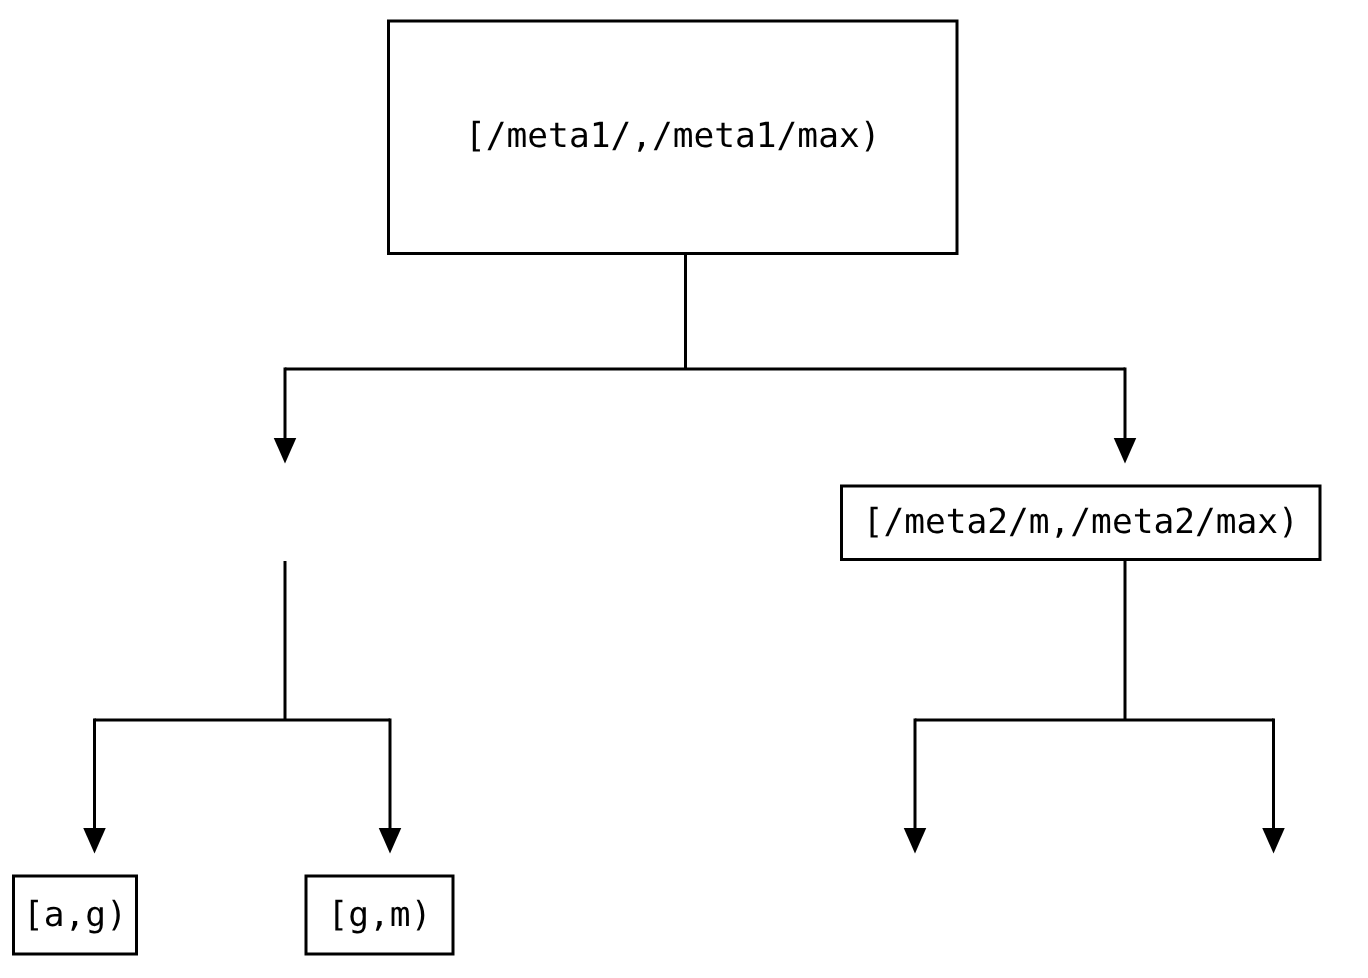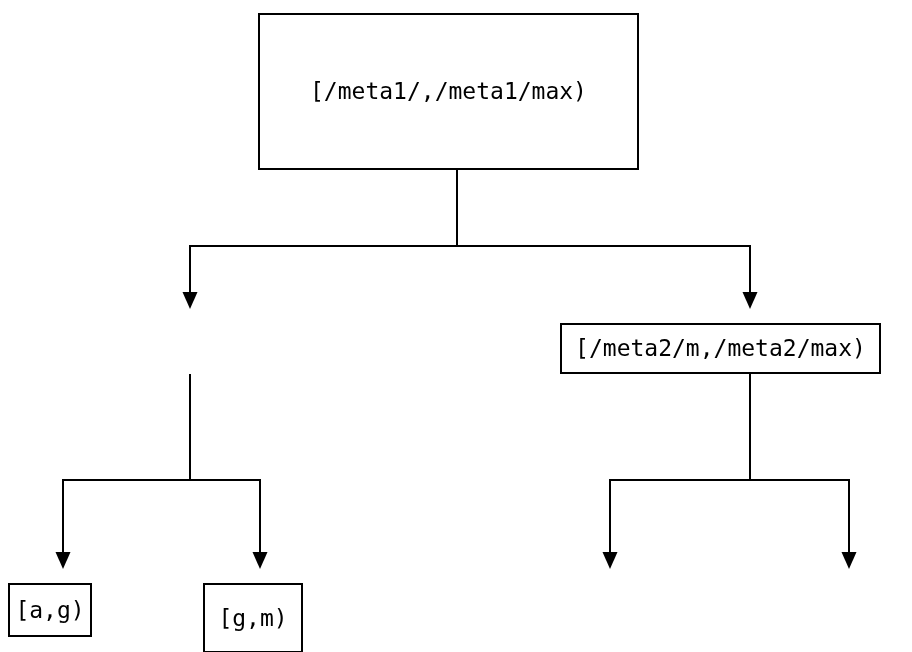--- a/index.html
+++ b/index.html
@@ -37,21 +37,21 @@
     font-size: 23px;
     line-height: 1;
     color: #000000;
     white-space: nowrap;
     letter-spacing: 0;
   }
   #node-root { left: 258px; top: 13px;  width: 381px; height: 157px; }
   #node-l    { left: 22px;  top: 323px; width: 322px; height: 51px; }
   #node-r    { left: 560px; top: 323px; width: 321px; height: 51px; }
   #node-ll   { left: 8px;   top: 583px; width: 84px; height: 54px; }
-  #node-lr   { left: 203px; top: 583px; width: 100px; height: 70px; }
+  #node-lr   { left: 203px; top: 583px; width: 100px; height: 54px; }
   #node-rl   { left: 553px; top: 583px; width: 100px; height: 54px; }
   #node-rr   { left: 778px; top: 583px; width: 126px; height: 54px; }
 </style>
 </head>
 <body>
 
 <div class="canvas">
 
   <svg class="edges" width="912" height="652" viewBox="0 0 912 652" aria-hidden="true">
 

